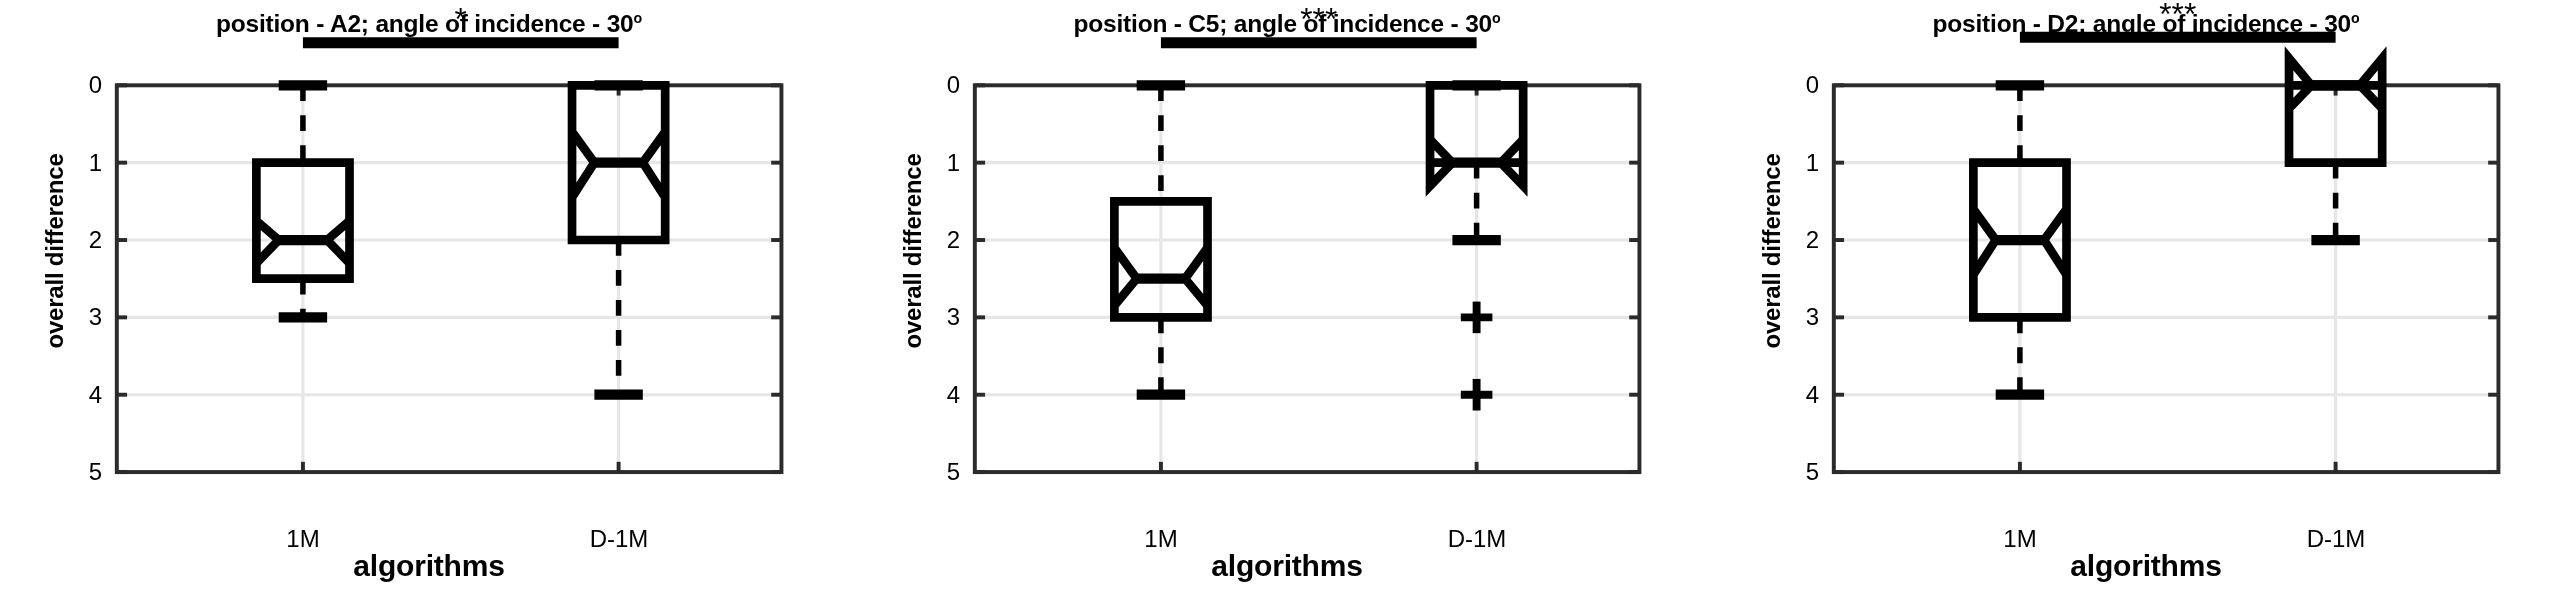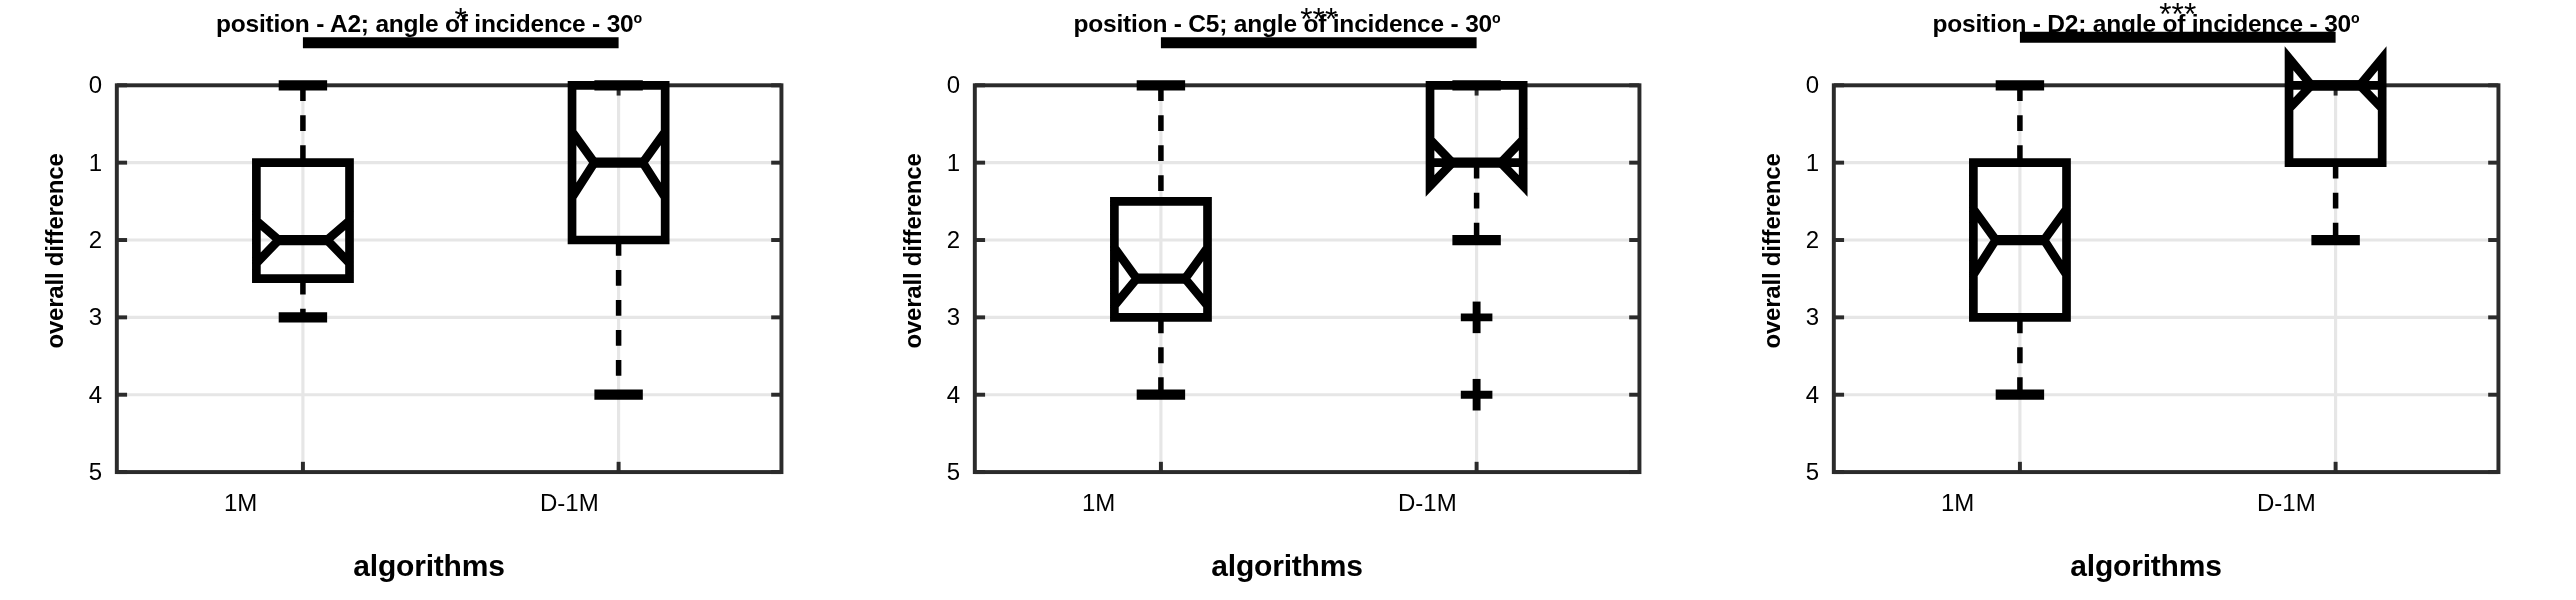--- a/index.html
+++ b/index.html
@@ -19,22 +19,22 @@
   }
   .xlabel{
     position:absolute;left:0;right:0;bottom:17.4px;text-align:center;
     font-size:30px;font-weight:bold;letter-spacing:-0.2px;
   }
   .ytick{
     position:absolute;right:0;width:47px;text-align:right;
     font-size:24px;line-height:24px;margin-top:-12px;
   }
   .xtick{
-    position:absolute;width:158px;text-align:left;
-    font-size:24px;line-height:24px;
+    position:absolute;width:158px;text-align:center;
+    font-size:24px;line-height:24px;margin-top:36px;
   }
   .plotsvg{position:absolute;left:0;top:0;}
 </style>
 </head>
 <body>
 
 <div class="sheet">
 
   <div class="panel" id="p0" style="left:0px;">
     <div class="panel-title">

